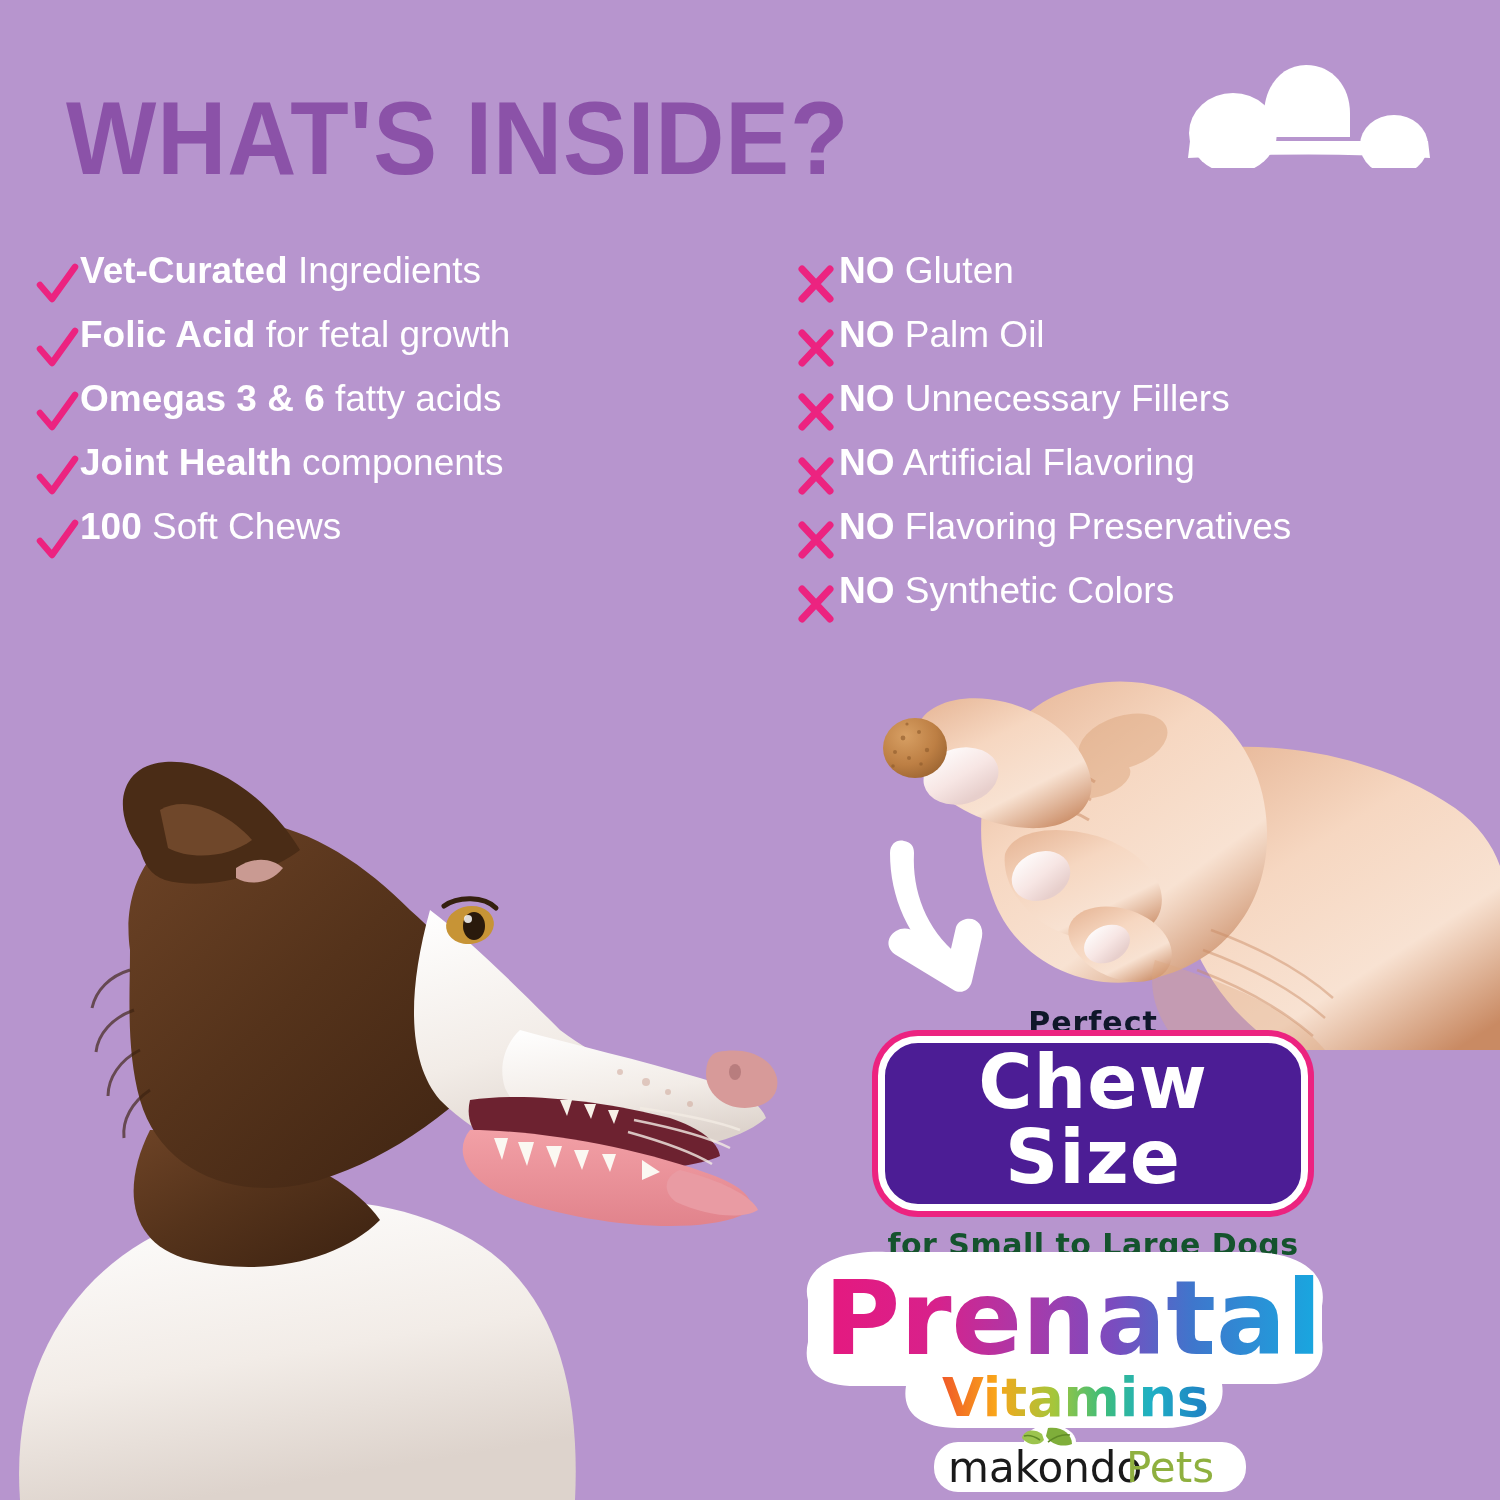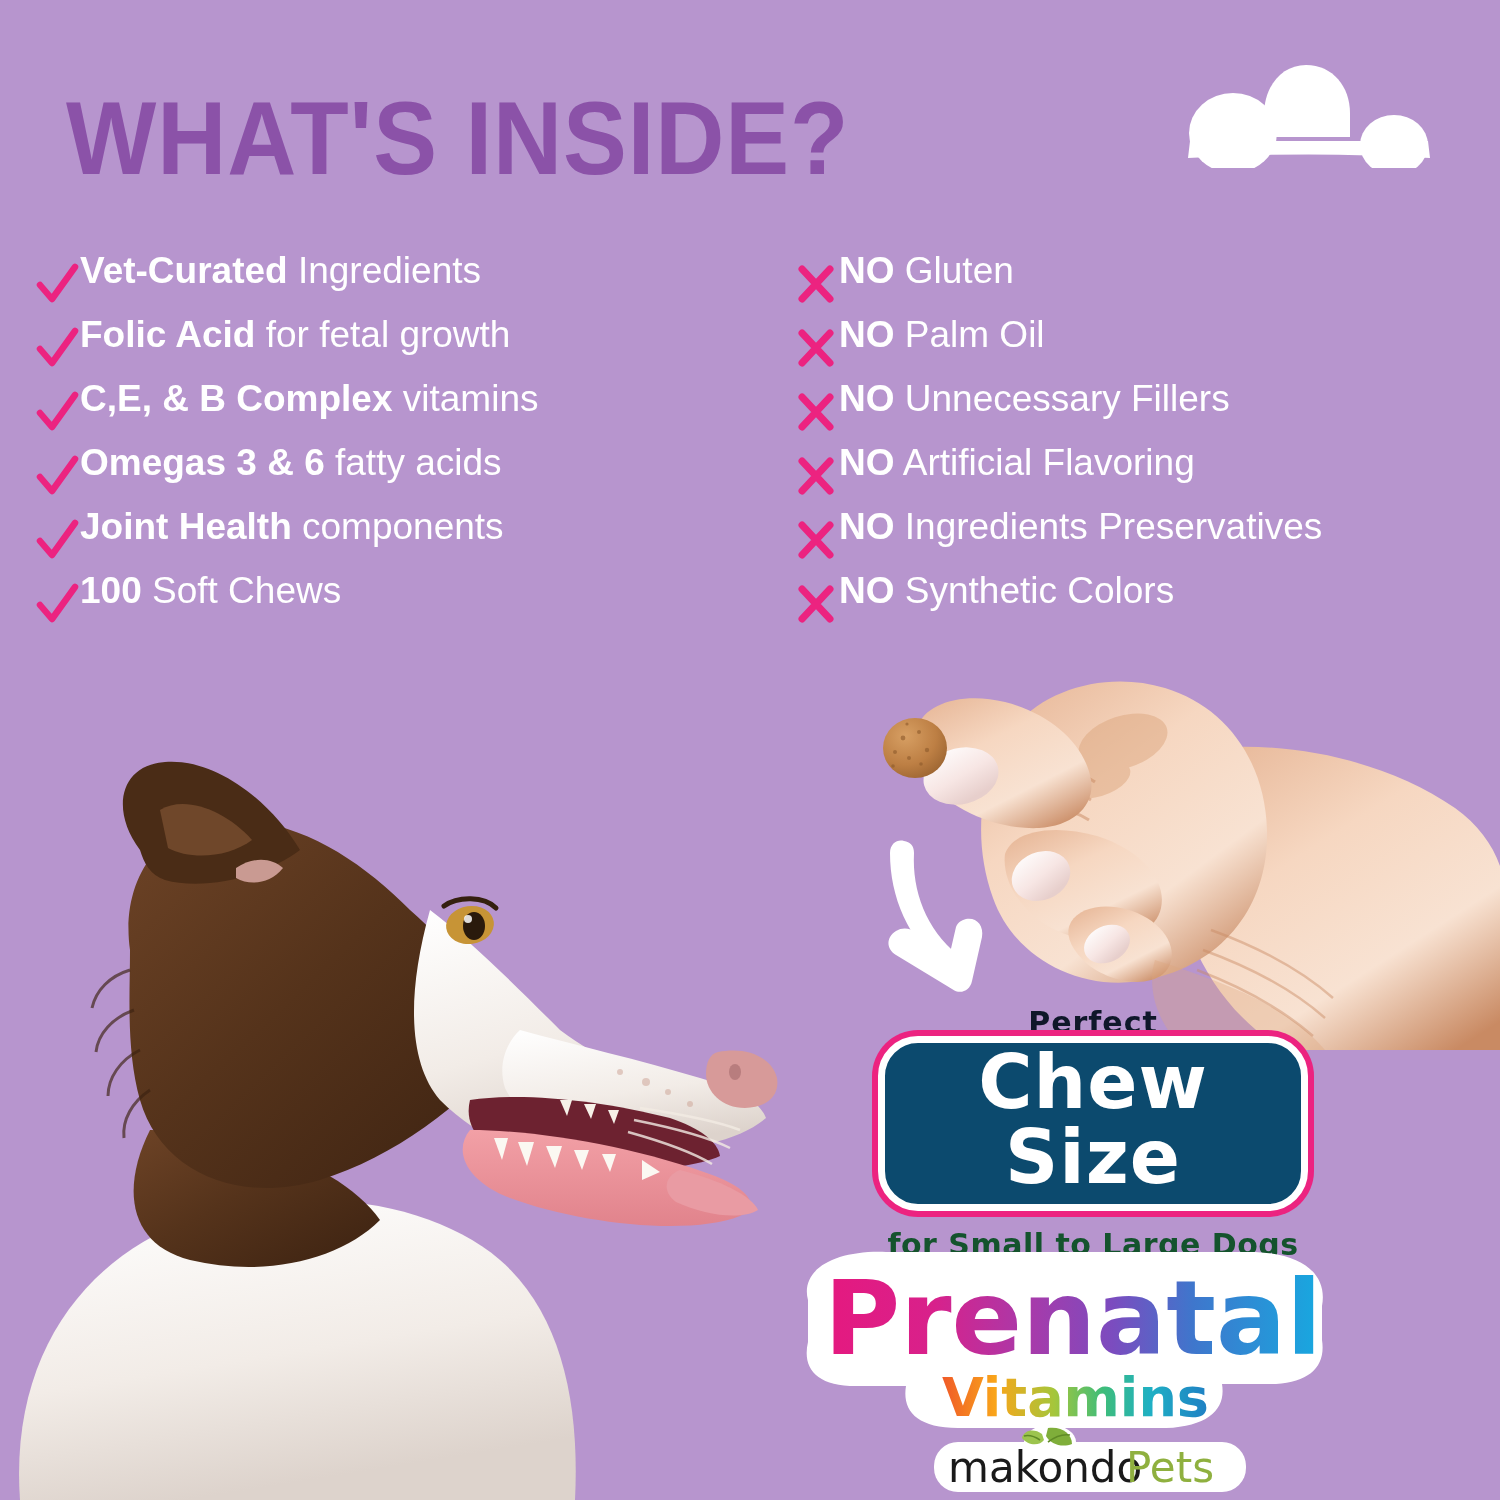--- a/index.html
+++ b/index.html
@@ -126,21 +126,21 @@
     letter-spacing: 1px;
     margin-bottom: -4px;
   }
   .chew-main {
     display: inline-block;
     font-family: "DejaVu Sans", sans-serif;
     font-weight: bold;
     font-size: 74px;
     color: #ffffff;
     letter-spacing: 1px;
-    background: #0c4a6e;
+    background: #4c1d95;
     border: 7px solid #ffffff;
     border-radius: 40px;
     padding: 2px 26px 8px 26px;
     line-height: 1.02;
     box-shadow: 0 0 0 6px #ec2380;
   }
   .chew-bot {
     font-family: "DejaVu Sans", sans-serif;
     font-weight: bold;
     font-size: 30px;
@@ -202,53 +202,45 @@
 
       <div class="row">
         <span class="mark">
           <svg viewBox="0 0 46 46" width="46" height="46">
               <path d="M6 24 L18 38 L41 6" stroke="#ec2380" stroke-width="6.5" fill="none" stroke-linecap="round" stroke-linejoin="round"></path>
             </svg>
         </span>
         <span class="txt"><span class="b">Folic Acid</span><span class="n"> for fetal growth</span></span>
       </div>
 
+
       <div class="row">
         <span class="mark">
           <svg viewBox="0 0 46 46" width="46" height="46">
               <path d="M6 24 L18 38 L41 6" stroke="#ec2380" stroke-width="6.5" fill="none" stroke-linecap="round" stroke-linejoin="round"></path>
             </svg>
         </span>
-        <span class="txt"><span class="b">C,E, &amp; B Complex</span><span class="n"> vitamins</span></span>
+        <span class="txt"><span class="b">Omegas 3 &amp; 6</span><span class="n"> fatty acids</span></span>
       </div>
 
       <div class="row">
         <span class="mark">
           <svg viewBox="0 0 46 46" width="46" height="46">
               <path d="M6 24 L18 38 L41 6" stroke="#ec2380" stroke-width="6.5" fill="none" stroke-linecap="round" stroke-linejoin="round"></path>
             </svg>
         </span>
-        <span class="txt"><span class="b">Omegas 3 &amp; 6</span><span class="n"> fatty acids</span></span>
+        <span class="txt"><span class="b">Joint Health</span><span class="n"> components</span></span>
       </div>
 
       <div class="row">
         <span class="mark">
           <svg viewBox="0 0 46 46" width="46" height="46">
               <path d="M6 24 L18 38 L41 6" stroke="#ec2380" stroke-width="6.5" fill="none" stroke-linecap="round" stroke-linejoin="round"></path>
             </svg>
         </span>
-        <span class="txt"><span class="b">Joint Health</span><span class="n"> components</span></span>
-      </div>
-
-      <div class="row">
-        <span class="mark">
-          <svg viewBox="0 0 46 46" width="46" height="46">
-              <path d="M6 24 L18 38 L41 6" stroke="#ec2380" stroke-width="6.5" fill="none" stroke-linecap="round" stroke-linejoin="round"></path>
-            </svg>
-        </span>
         <span class="txt"><span class="b">100</span><span class="n"> Soft Chews</span></span>
       </div>
 
     </div>
 
     <div class="col col-right">
 
       <div class="row">
         <span class="mark">
           <svg viewBox="0 0 46 46" width="46" height="46">
@@ -284,21 +276,21 @@
         </span>
         <span class="txt"><span class="b">NO</span><span class="n"> Artificial Flavoring</span></span>
       </div>
 
       <div class="row">
         <span class="mark">
           <svg viewBox="0 0 46 46" width="46" height="46">
               <path d="M9 8 L37 38 M37 8 L9 38" stroke="#ec2380" stroke-width="7" fill="none" stroke-linecap="round"></path>
             </svg>
         </span>
-        <span class="txt"><span class="b">NO</span><span class="n"> Ingredients Preservatives</span></span>
+        <span class="txt"><span class="b">NO</span><span class="n"> Flavoring Preservatives</span></span>
       </div>
 
       <div class="row">
         <span class="mark">
           <svg viewBox="0 0 46 46" width="46" height="46">
               <path d="M9 8 L37 38 M37 8 L9 38" stroke="#ec2380" stroke-width="7" fill="none" stroke-linecap="round"></path>
             </svg>
         </span>
         <span class="txt"><span class="b">NO</span><span class="n"> Synthetic Colors</span></span>
       </div>

